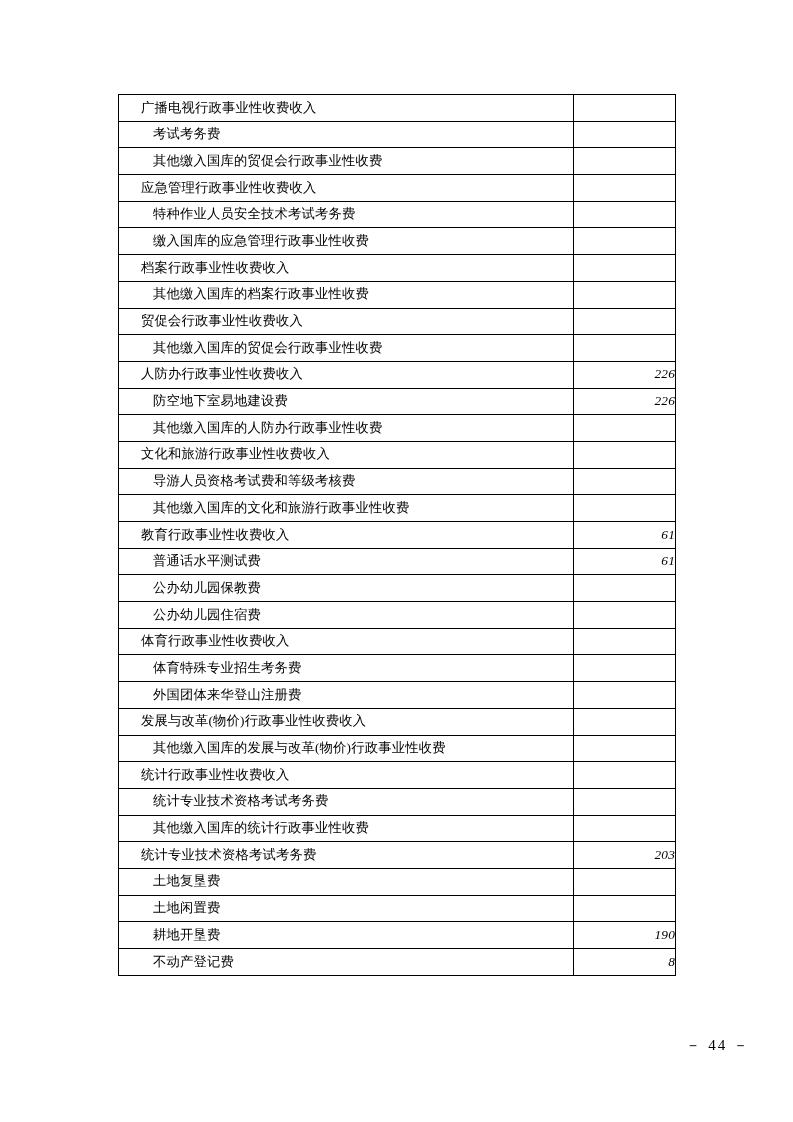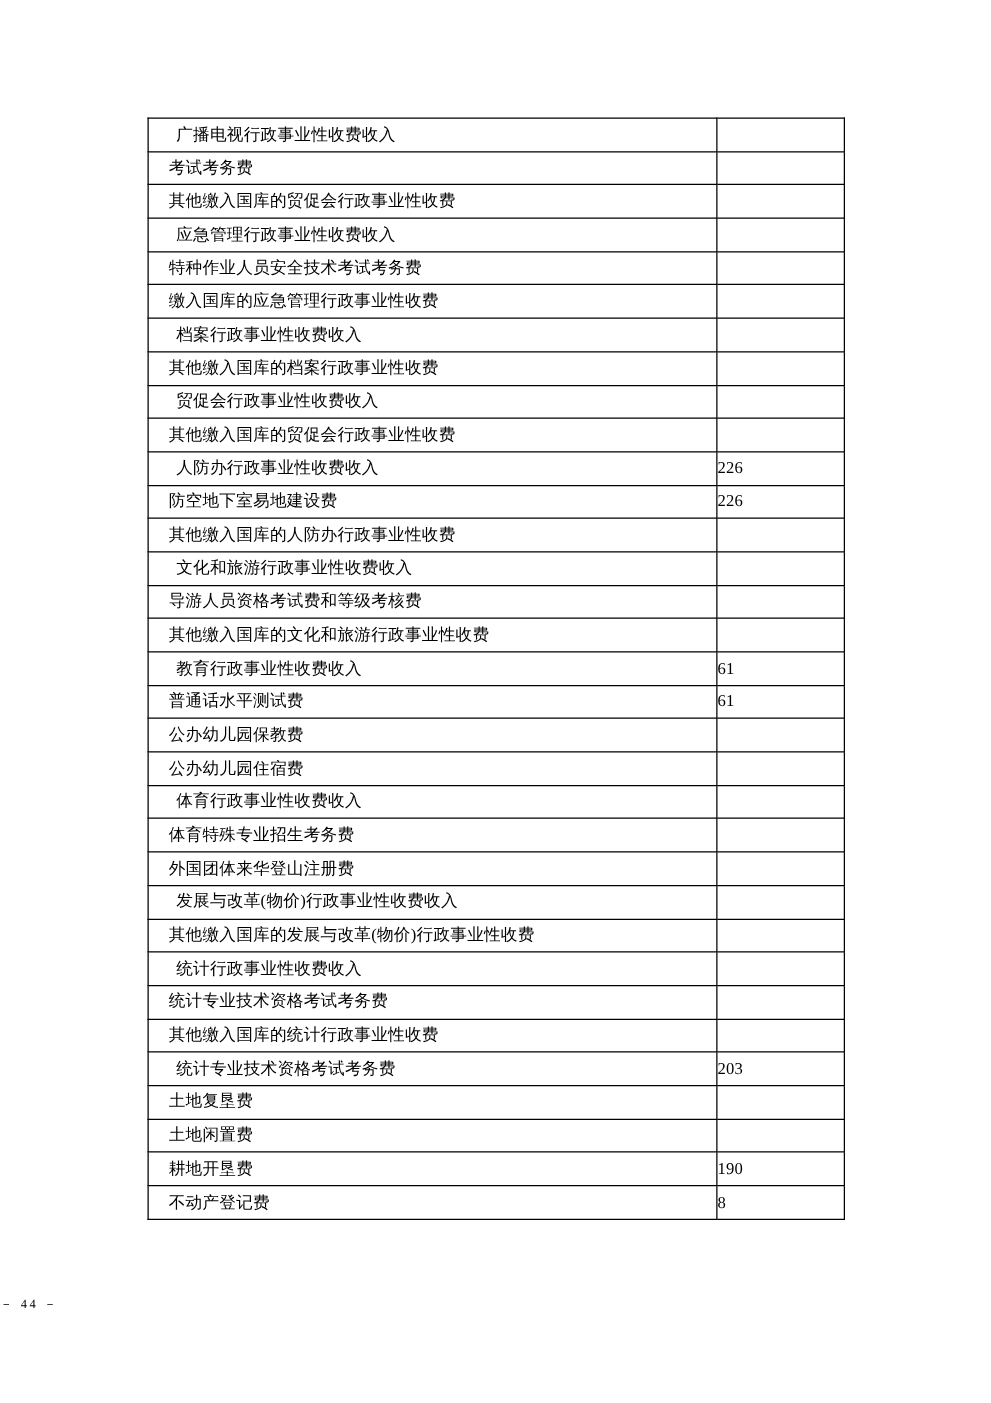--- a/index.html
+++ b/index.html
@@ -45,33 +45,34 @@
     line-height: 1.1;
     font-family: "Liberation Serif", "DejaVu Serif", serif;
   }
   td.name {
     padding-left: 22px;
     letter-spacing: 0.2px;
     white-space: nowrap;
     margin-left: 32px;
   }
   td.name.indent-1 { padding-left: 22px; }
-  td.name.indent-2 { padding-left: 16px; }
+  td.name.indent-2 { padding-left: 34px; }
   td.value {
-    text-align: left;
+    text-align: right;
     padding-right: 7px;
     letter-spacing: 0.2px;
+    font-style: italic;
   }
   .page-number {
     position: absolute;
     left: 0;
     top: 1036px;
     width: 750px;
-    text-align: left;
-    font-size: 10px;
+    text-align: right;
+    font-size: 15px;
     letter-spacing: 2px;
     font-family: "Liberation Serif", "DejaVu Serif", serif;
   }
 </style>
 </head>
 <body>
 
 <div class="page">
 
   <div class="table-wrap">

